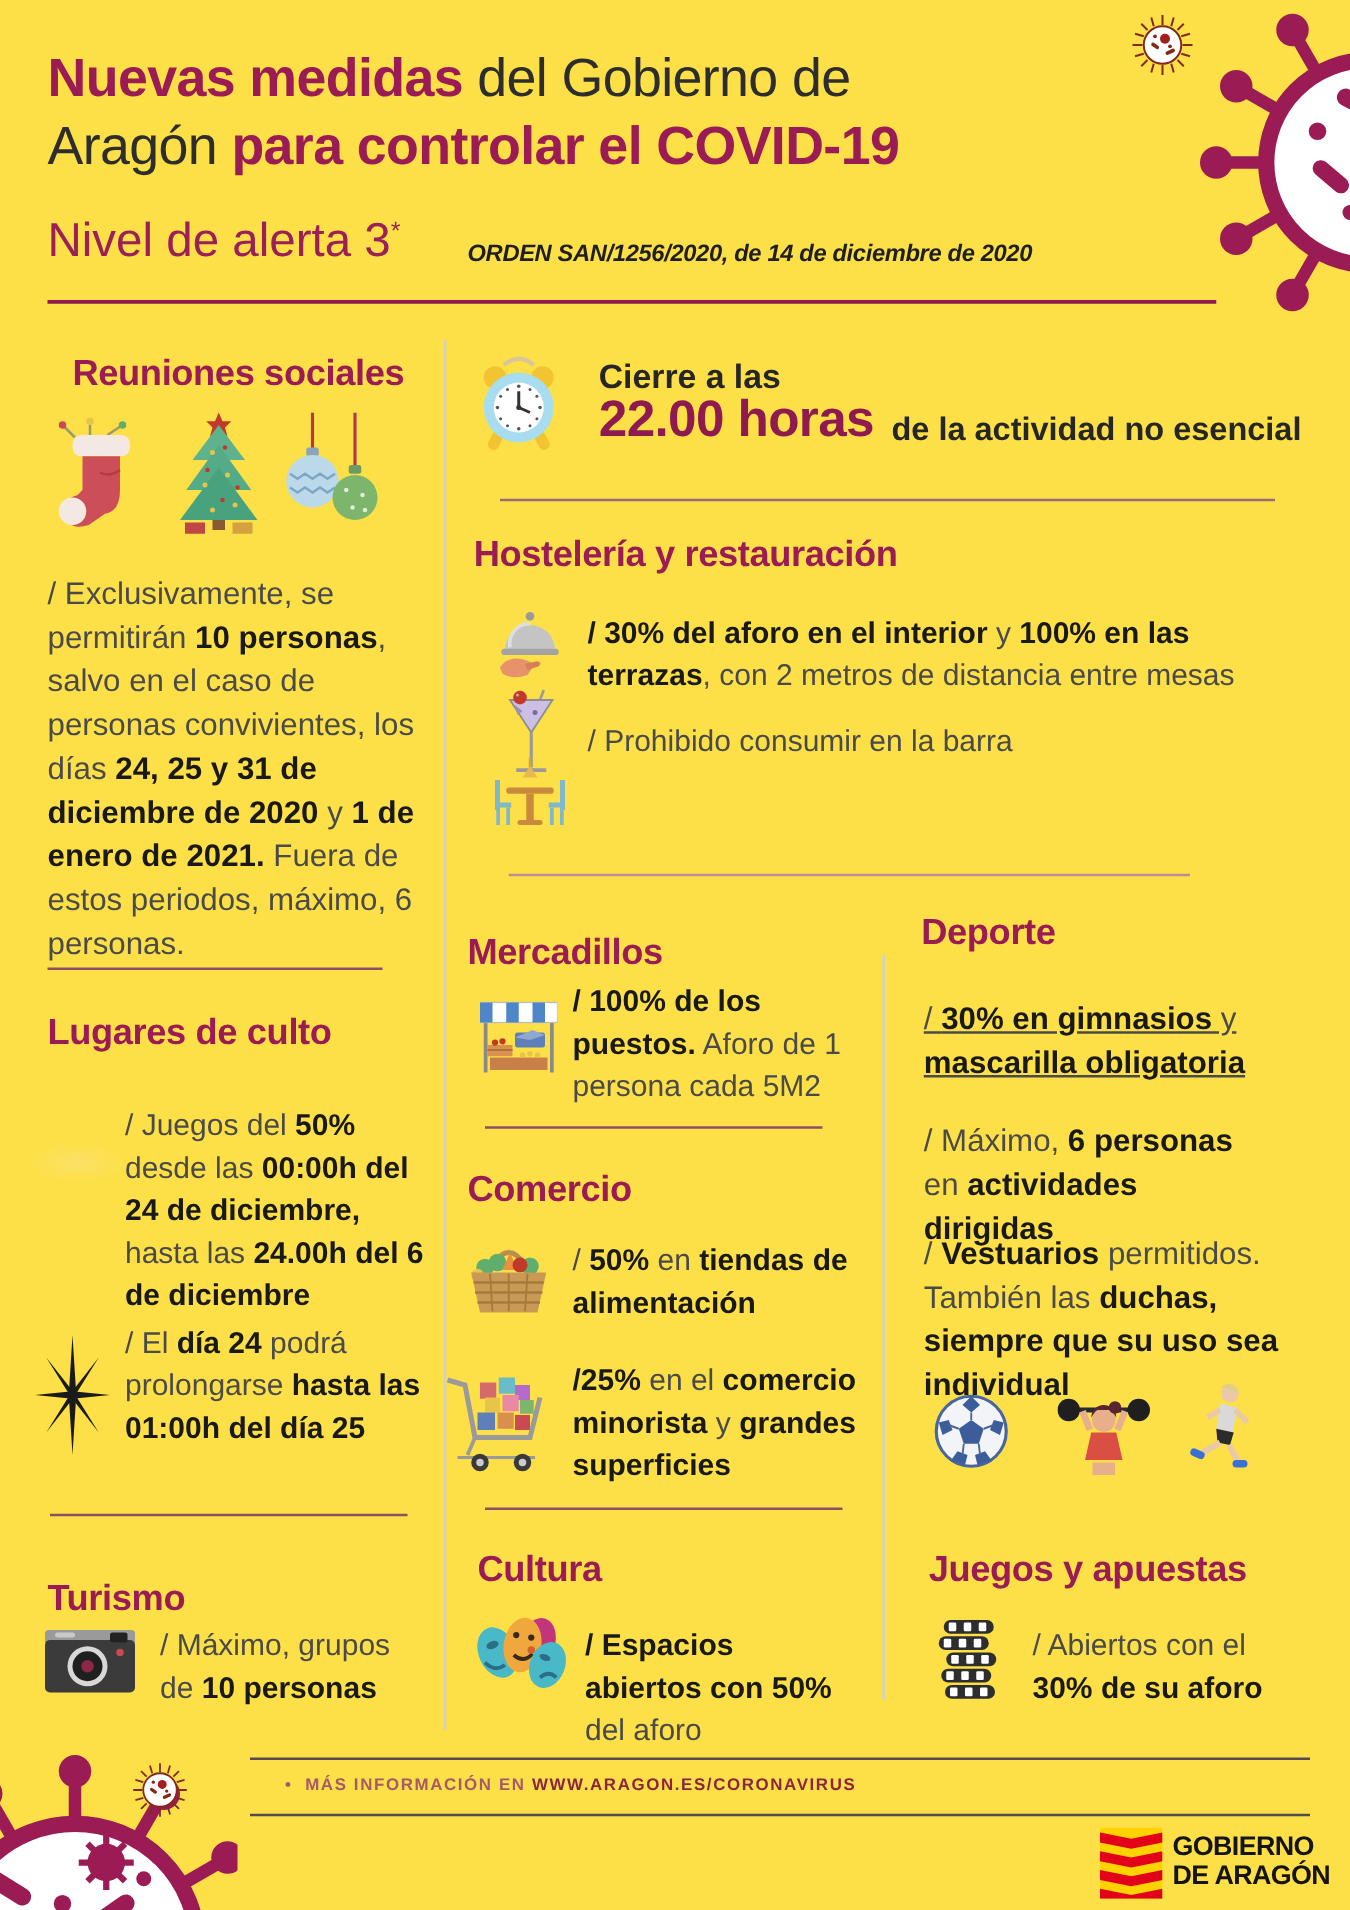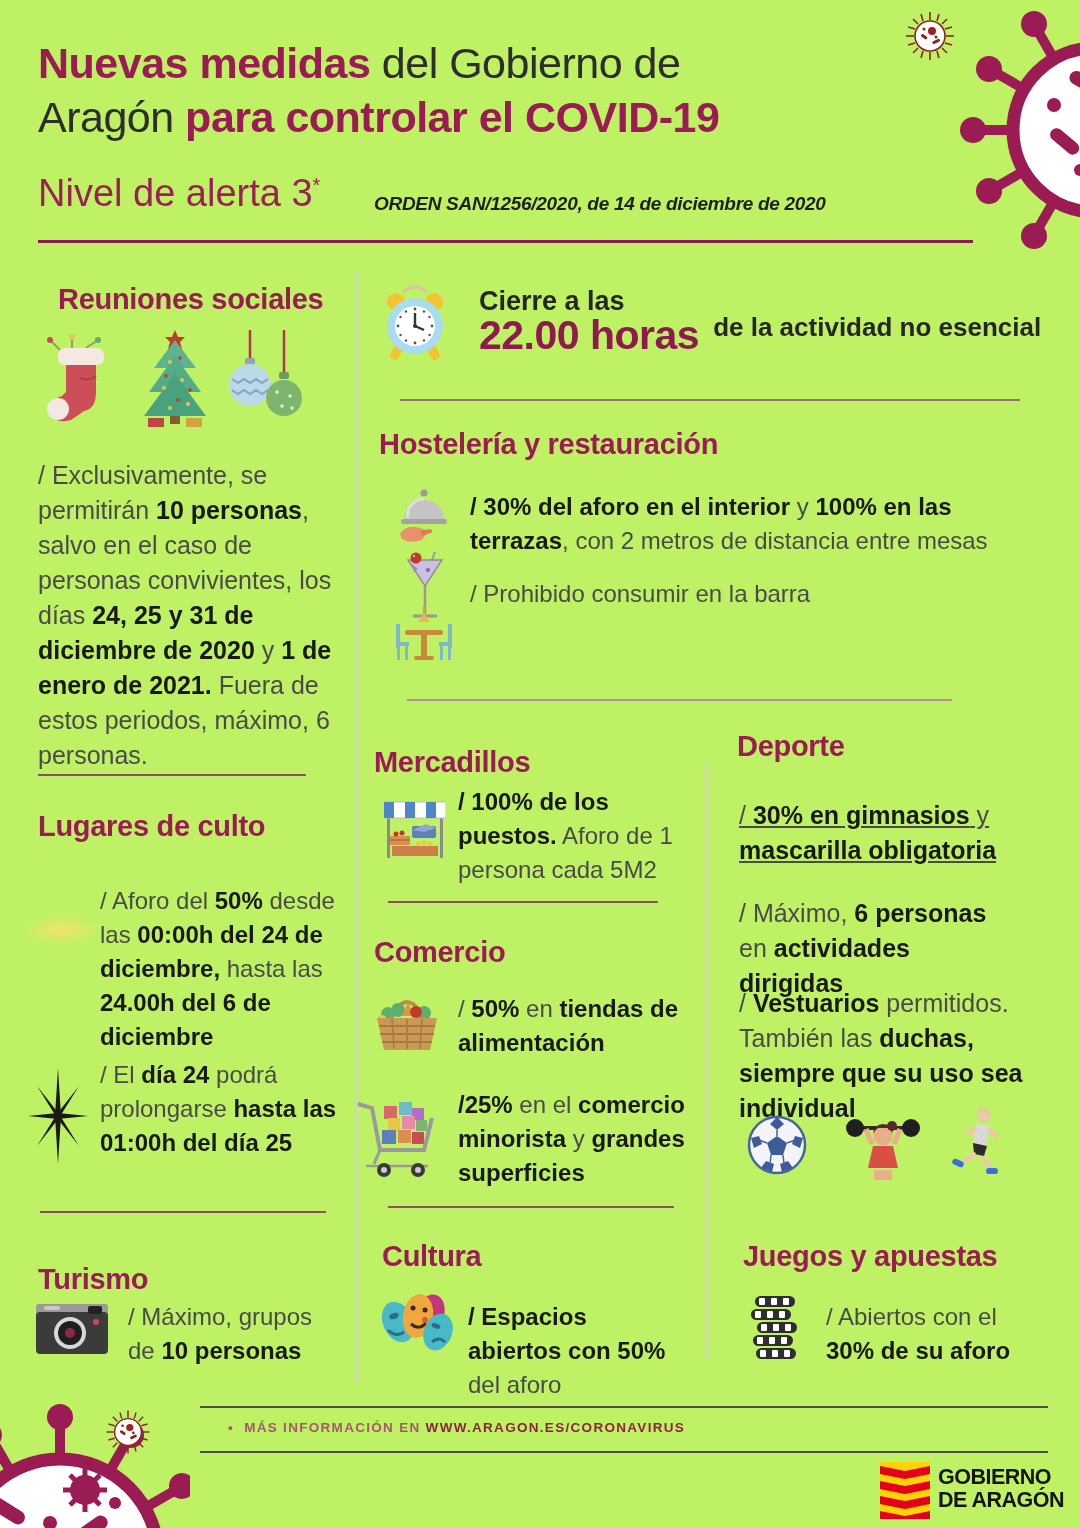--- a/index.html
+++ b/index.html
@@ -1,35 +1,35 @@
 <!DOCTYPE html>
 <html><head>
 <meta charset="utf-8">
 <style>
   html,body{margin:0;padding:0;background:#e9e9e9;}
-  #poster{position:relative;width:1080px;height:1528px;background:#bef264;overflow:hidden;
+  #poster{position:relative;width:1080px;height:1528px;background:#fde047;overflow:hidden;
           font-family:"Liberation Sans", sans-serif;}
   .a{position:absolute;}
   .h1{font-size:43px;line-height:54px;font-weight:500;color:#2d2d2d;letter-spacing:-0.5px;}
   .h1 b{color:#9b1b55;font-weight:800;}
   .alert{font-size:38px;font-weight:400;color:#9b2058;}
   .alert sup{font-size:20px;}
   .order{font-size:19px;font-style:italic;font-weight:700;color:#1f1f1f;letter-spacing:-0.3px;}
   .h2{font-size:29px;font-weight:800;color:#9b1b55;letter-spacing:-0.3px;}
   .txt{font-size:24px;line-height:34px;color:#4a4a4a;}
   .txt b{color:#191919;font-weight:800;}
   .big{font-size:25px;line-height:35px;}
   .rule{background:#8e1a4f;height:3px;}
   .divider{height:2px;background:#8f4f63;}
   .divider.pink{background:#bb8d9a;height:2px;}
   .vline{width:2px;background:#d0d0d0;}
   .closeprefix{font-size:27px;font-weight:800;color:#262626;}
   .closetime{font-size:41px;font-weight:800;color:#8e1a4f;letter-spacing:-0.5px;}
   .closesuffix{font-size:26px;font-weight:800;color:#262626;margin-left:14px;}
-  .baseline-row{display:flex;align-items:flex-start;}
+  .baseline-row{display:flex;align-items:flex-end;}
   .glow{background:radial-gradient(ellipse at center, rgba(250,225,110,0.85), rgba(250,225,110,0) 70%);}
   .finfo{font-size:13.5px;letter-spacing:1.3px;color:#a5596b;font-weight:600;}
   .finfo b{color:#8c2440;font-weight:800;}
   .fline{height:2px;background:#564a50;}
   .govtext{font-size:21.5px;line-height:23px;font-weight:800;color:#141414;letter-spacing:-0.5px;}
 </style>
 </head>
 <body>
 
 <div id="poster">
@@ -179,21 +179,21 @@
 
   <div class="a txt big" style="left:38px;top:458px;width:304px;">
     <span>/ Exclusivamente, se permitirán </span><b>10 personas</b><span>, salvo en el caso de personas convivientes, los días </span><b>24, 25 y 31 de diciembre de 2020</b><span> y </span><b>1 de enero de 2021.</b><span> Fuera de estos periodos, máximo, 6 personas.</span>
   </div>
 
   <div class="a divider" style="left:38px;top:774px;width:268px;"></div>
 
   <div class="a h2" style="left:38px;top:810px;">Lugares de culto</div>
   <div class="a glow" style="left:22px;top:914px;width:80px;height:32px;"></div>
   <div class="a txt" style="left:100px;top:884px;width:250px;">
-    <span>/ Aforo del </span><b>50%</b><span>  desde las </span><b>00:00h del 24 de diciembre,</b><span> hasta las </span><b>24.00h del 6 de diciembre</b>
+    <span>/ Juegos del </span><b>50%</b><span>  desde las </span><b>00:00h del 24 de diciembre,</b><span> hasta las </span><b>24.00h del 6 de diciembre</b>
   </div>
 
   <svg class="a" style="left:28px;top:1068px;" width="60" height="96" viewBox="0 0 60 96">
     <polygon points="30,0 33,48 30,96 27,48" fill="#1a1a1a"></polygon>
     <polygon points="0,48 30,45 60,48 30,51" fill="#1a1a1a"></polygon>
     <polygon points="9,18 31,46 51,78 29,50" fill="#1a1a1a"></polygon>
     <polygon points="51,18 29,46 9,78 31,50" fill="#1a1a1a"></polygon>
   </svg>
   <div class="a txt" style="left:100px;top:1058px;width:242px;">
     <span>/ El </span><b>día 24</b><span> podrá prolongarse </span><b>hasta las 01:00h del día 25</b>

